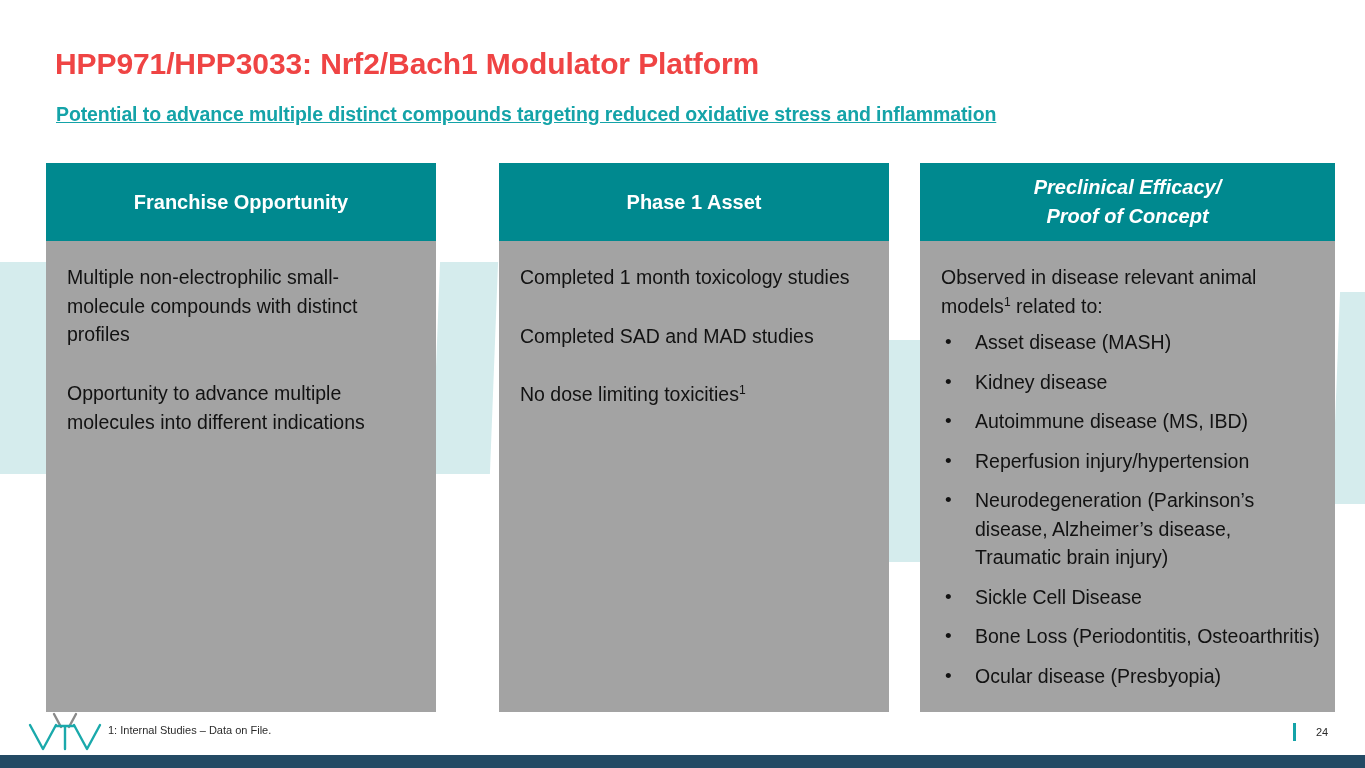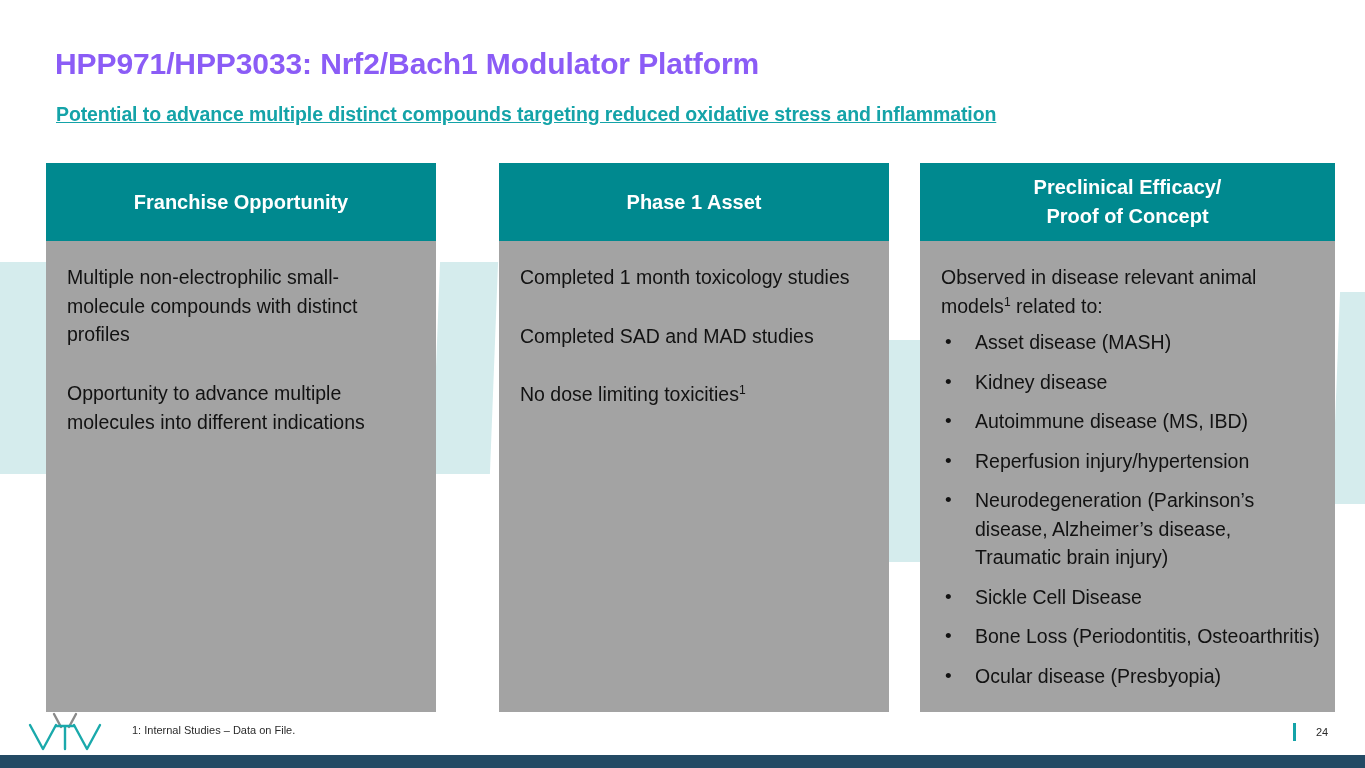--- a/index.html
+++ b/index.html
@@ -56,21 +56,21 @@
     transform: skewX(-2.2deg);
   }
 
   
   .title {
     position: absolute;
     left: 55px;
     top: 47px;
     font-size: 30px;
     font-weight: bold;
-    color: #8b5cf6;
+    color: #ef4444;
     letter-spacing: -0.1px;
     z-index: 3;
   }
   .subtitle {
     position: absolute;
     left: 56px;
     top: 103px;
     font-size: 19.5px;
     font-weight: bold;
     color: #14a3a8;
@@ -97,21 +97,21 @@
     font-size: 20px;
     font-weight: bold;
     text-align: center;
     display: flex;
     align-items: center;
     justify-content: center;
     line-height: 1.45;
   }
   .card-1 .card-header,
   .card-2 .card-header { height: 78px; }
-  .card-3 .card-header { height: 78px; }
+  .card-3 .card-header { height: 78px; font-style: italic; }
 
   .card-body {
     background: #a3a3a3;
     flex: 1;
     padding: 22px 21px 14px 21px;
     box-sizing: border-box;
     color: #121212;
     font-size: 19.5px;
     line-height: 1.47;
   }
@@ -156,21 +156,21 @@
   .logo {
     position: absolute;
     left: 28px;
     top: 712px;
     width: 80px;
     height: 42px;
     z-index: 3;
   }
   .footnote {
     position: absolute;
-    left: 132px;
+    left: 108px;
     top: 724px;
     font-size: 11px;
     color: #2b2b2b;
     z-index: 3;
   }
   .page-sep {
     position: absolute;
     left: 1293px;
     top: 723px;
     width: 3px;

